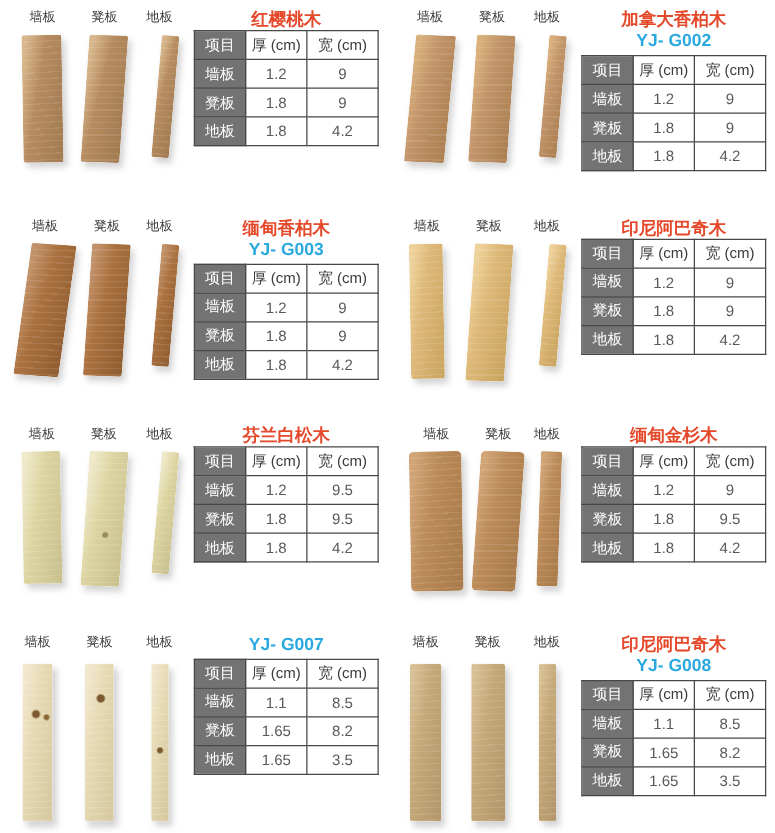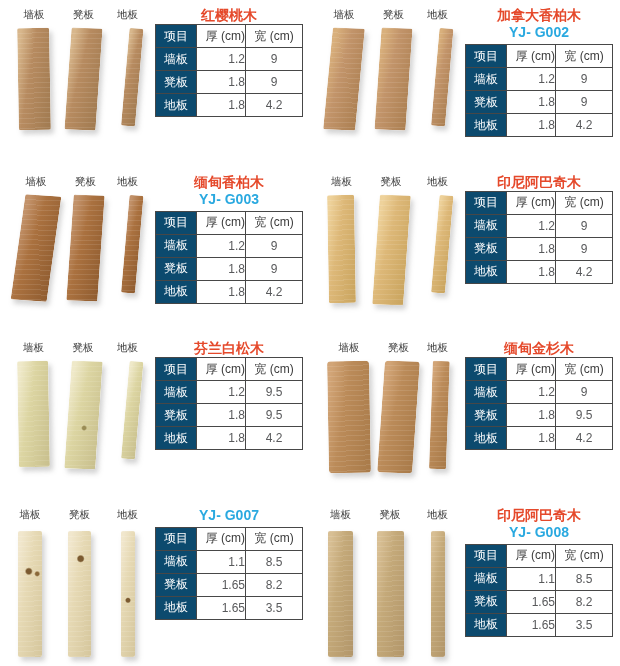--- a/index.html
+++ b/index.html
@@ -63,25 +63,25 @@
   .p8 .plank3{width:14px;}
 
   
   .info{width:162px;box-sizing:border-box;padding-top:7px;}
   .pname{font-size:14px;font-weight:bold;color:#e5492b;text-align:center;line-height:17px;}
   .pcode{font-size:14px;font-weight:bold;color:#2aa9e0;text-align:center;line-height:17px;margin-bottom:3px;}
   table.spec{border-collapse:collapse;margin:0 auto;table-layout:fixed;}
   table.spec th,table.spec td{border:1px solid #474747;text-align:center;vertical-align:middle;
       height:22px;padding:0;font-size:12px;}
   table.spec .c1{width:40px;}
-  table.spec .c2{width:48px;text-align:right;}
+  table.spec .c2{width:48px;}
   table.spec .c3{width:56px;}
   table.spec th{font-weight:normal;color:#3c3c3c;}
   table.spec td{color:#58595b;}
-  .bluecell{background:#0c4a6e;color:#ffffff !important;}
+  .bluecell{background:#737373;color:#ffffff !important;}
 </style>
 </head>
 <body>
 
 <div class="grid">
 
   <section class="cell p1">
     <div class="planks">
       <div class="pu">
         <span class="plabel">墙板</span>

